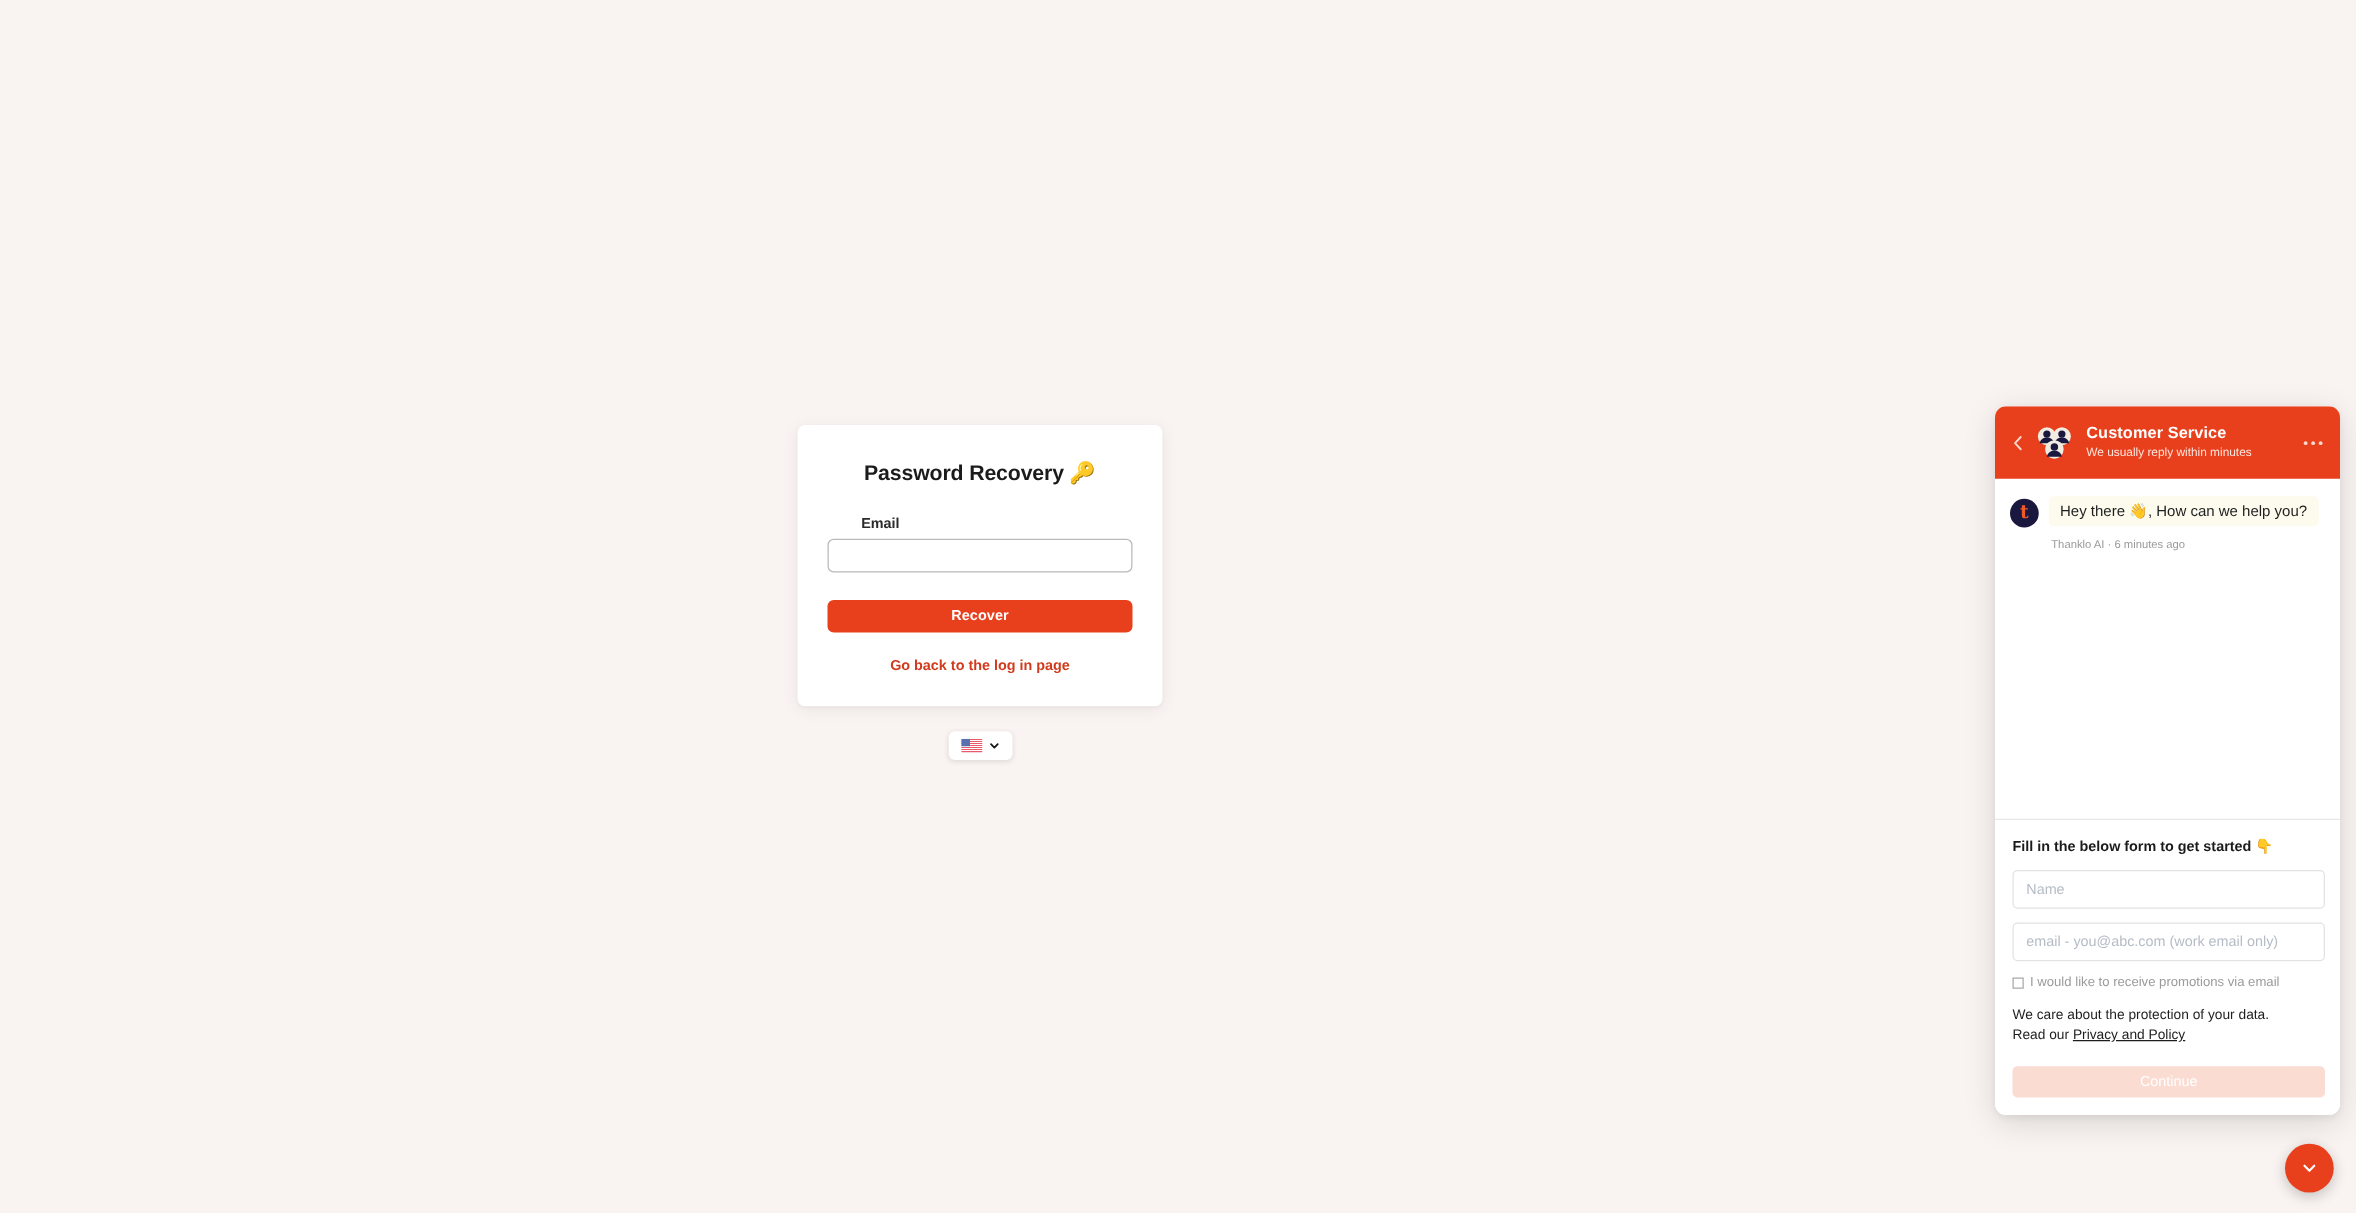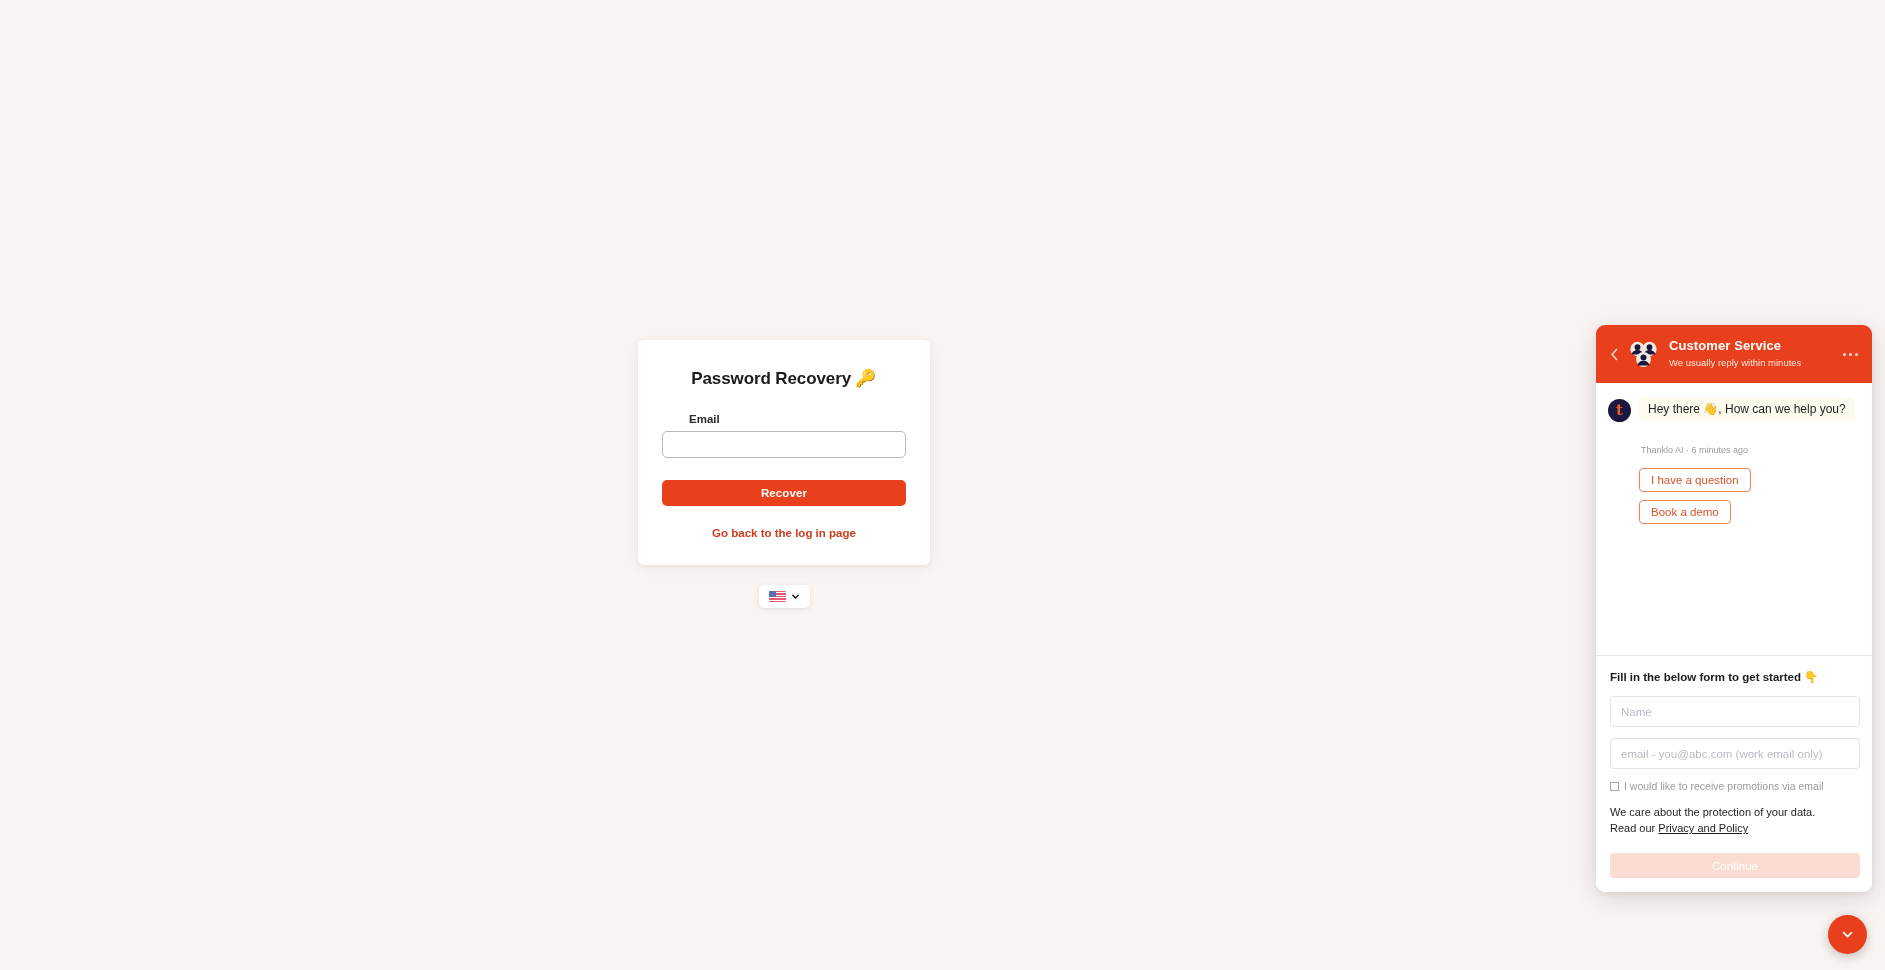--- a/index.html
+++ b/index.html
@@ -244,21 +244,21 @@
     padding: 4px 9px;
     font-size: 12px;
     color: #1f1f1f;
     line-height: 1.35;
     display: inline-block;
   }
 
   .msg-meta {
     font-size: 9px;
     color: #9a9a9a;
-    margin-top: 24px;
+    margin-top: 9px;
     margin-left: 2px;
   }
 
   .quick-replies {
     margin-top: 13px;
     margin-left: 31px;
     display: flex;
     flex-direction: column;
     align-items: flex-start;
     gap: 8px;
@@ -438,24 +438,20 @@
     <div class="msg-row">
       <div class="bot-avatar">
         <span>t</span>
       </div>
       <div class="msg-col">
         <div class="msg-bubble">Hey there 👋, How can we help you?</div>
         <div class="msg-meta">Thanklo AI · 6 minutes ago</div>
       </div>
     </div>
 
-    <div class="quick-replies">
-      <button class="qr-btn">I have a question</button>
-      <button class="qr-btn">Book a demo</button>
-    </div>
   </div>
 
   <div class="chat-form">
 
     <div class="form-heading">Fill in the below form to get started 👇</div>
 
     <input class="form-input" type="text" placeholder="Name" style="">
 
     <input class="form-input" type="text" placeholder="email - you@abc.com (work email only)" style="">
 

